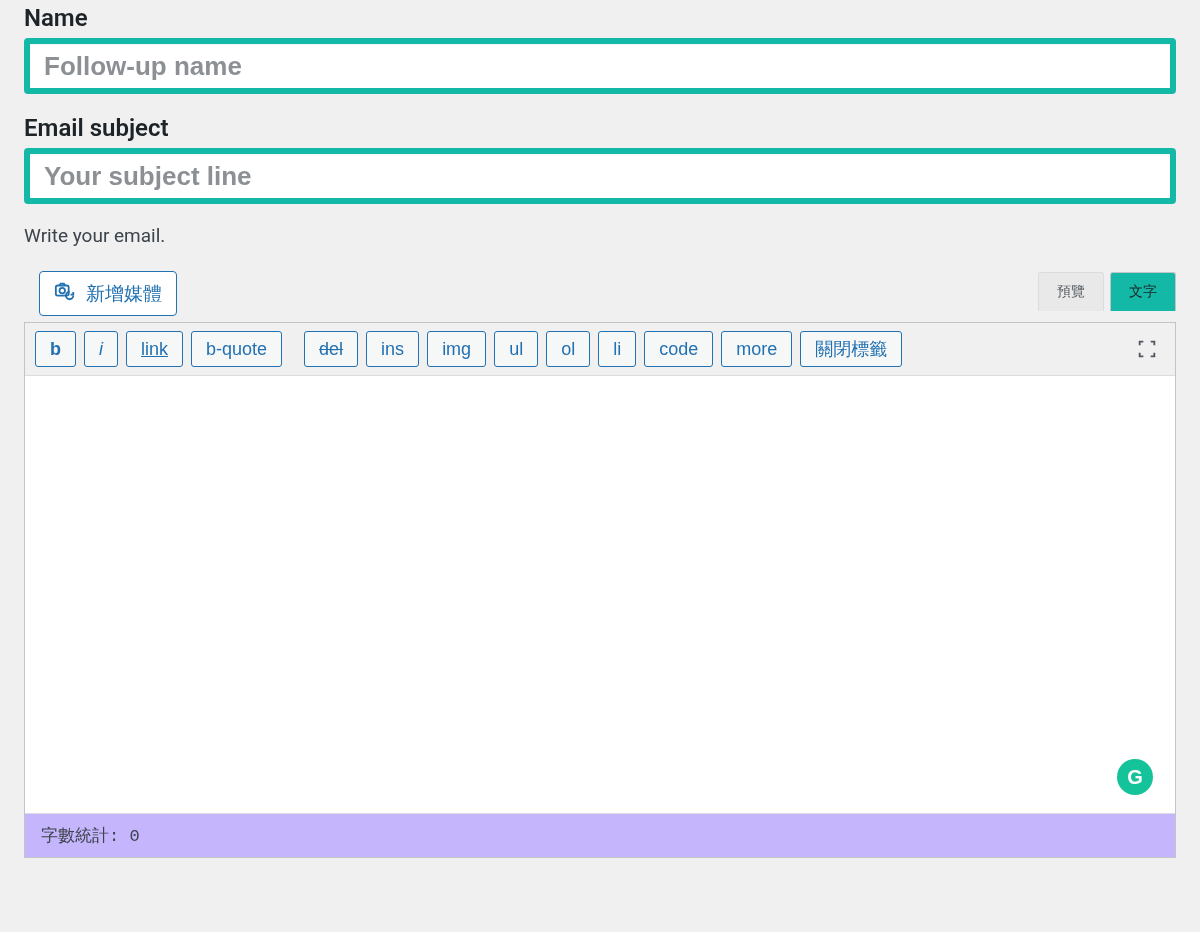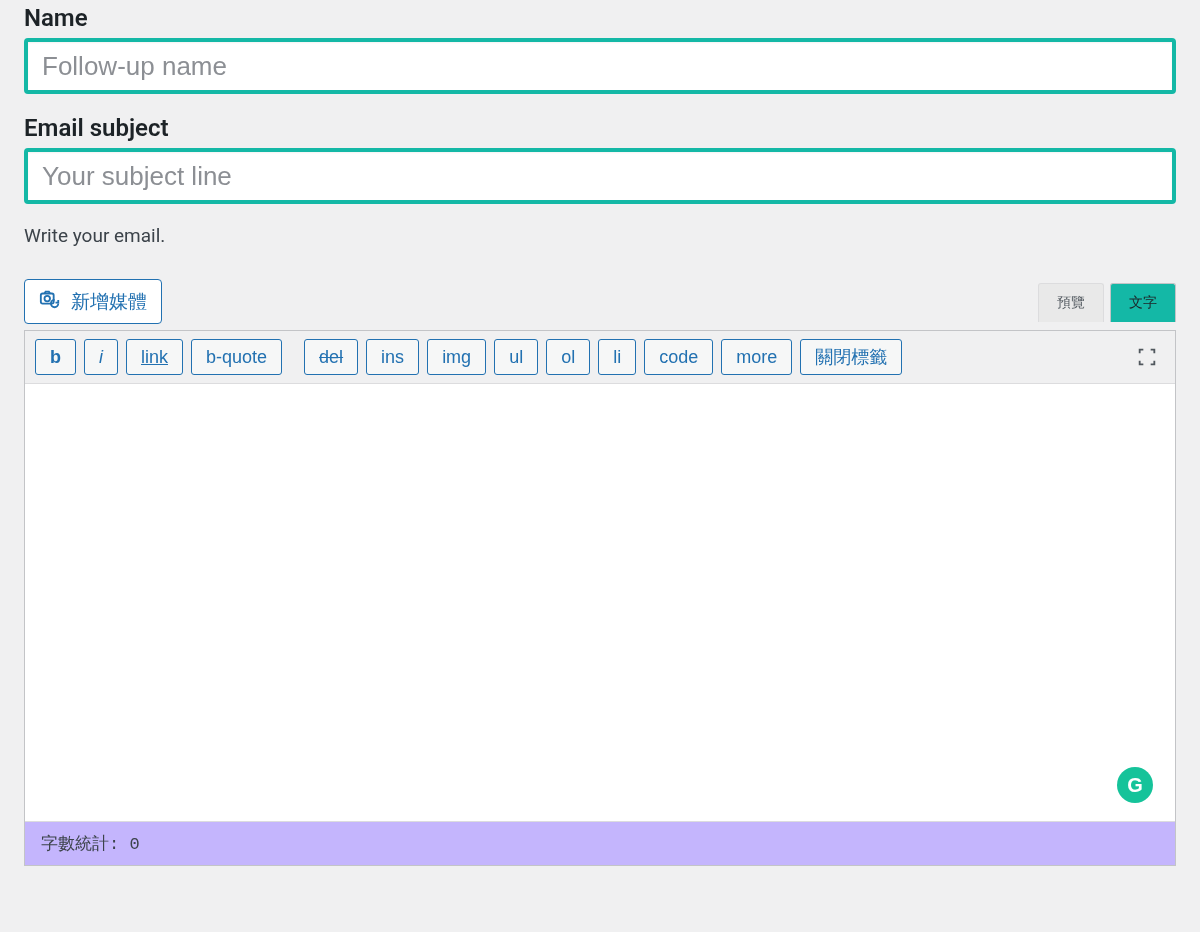--- a/index.html
+++ b/index.html
@@ -14,39 +14,41 @@
   .field-label {
     display: block;
     font-weight: 600;
     font-size: 24px;
     margin: 4px 0 6px 0;
     color: #1d2327;
   }
   .text-input {
     width: 100%;
     height: 56px;
-    border: 4px solid #14b8a6;
+    border: 6px solid #14b8a6;
     border-radius: 4px;
     background: #fff;
     font-size: 26px;
     padding: 8px 14px;
     color: #2c3338;
     box-shadow: inset 0 1px 2px rgba(0,0,0,0.05);
+    font-weight: bold;
   }
   .text-input::placeholder { color: #8c8f94; }
   .field-group { margin-bottom: 20px; }
   .help-text {
     font-size: 19px;
     color: #3c434a;
-    margin: 12px 0 32px 0;
+    margin: 12px 0 24px 0;
   }
   .editor-topbar {
     display: flex;
-    align-items: center;
+    align-items: flex-start;
     justify-content: space-between;
+    margin-left: 15px;
   }
   .media-btn {
     display: inline-flex;
     align-items: center;
     gap: 10px;
     background: #fff;
     border: 1px solid #2271b1;
     color: #2271b1;
     font-size: 19px;
     padding: 8px 14px;

